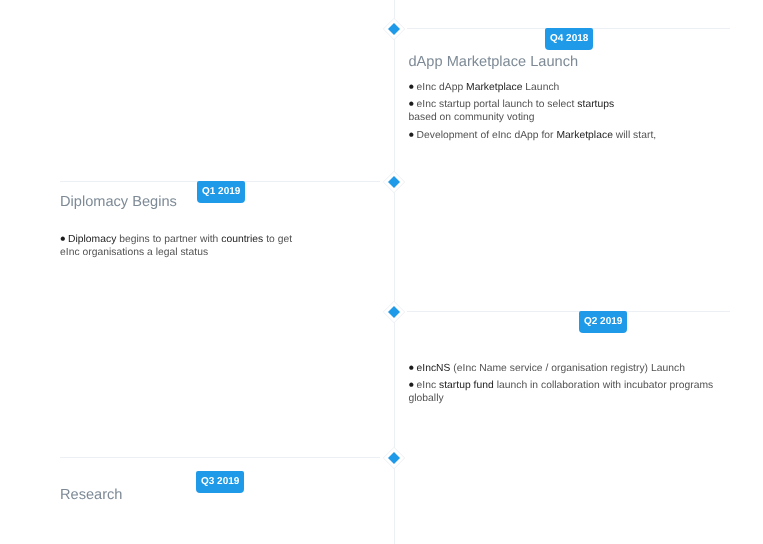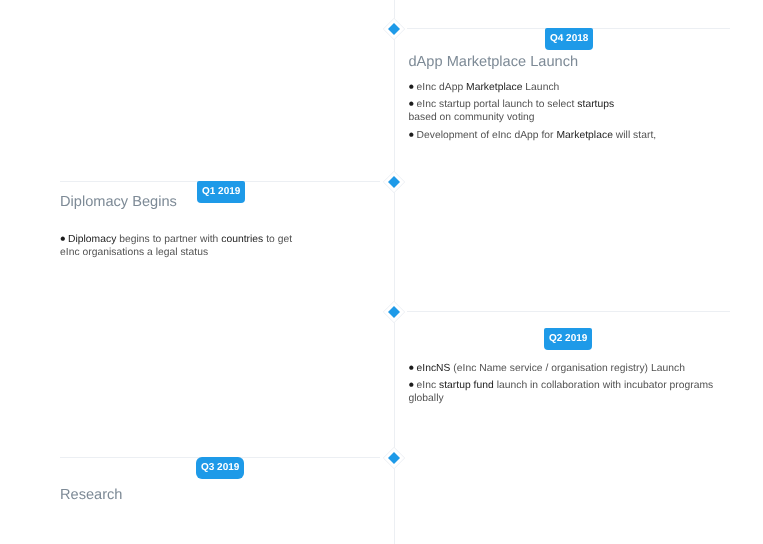--- a/index.html
+++ b/index.html
@@ -34,22 +34,22 @@
   .side-right .title,.side-right .body{left:408.5px;}
   .side-right .badge{left:545px;}
   
   .side-left .hrule{left:60px;width:320px;}
   .side-left .title,.side-left .body{left:60px;}
   .side-left .badge{left:197px;}
 
   
   #e0 .hrule{top:28px;}   #e0 .badge{top:28px;}   #e0 .title{top:52px;}   #e0 .body{top:81px;}   #e0 .diamond{top:15.5px;}
   #e1 .hrule{top:181px;}  #e1 .badge{top:181px;}  #e1 .title{top:192px;}  #e1 .body{top:233px;}  #e1 .diamond{top:168.5px;}
-  #e2 .hrule{top:311px;}  #e2 .badge{top:328px;}  #e2 .title{top:338px;}  #e2 .body{top:362px;}  #e2 .diamond{top:298.5px;}
-  #e3 .hrule{top:457px;}  #e3 .badge{top:457px;border-radius:6px;}  #e3 .title{top:485px;}  #e3 .body{top:508px;}  #e3 .diamond{top:444.5px;}
+  #e2 .hrule{top:311px;}  #e2 .badge{top:311px;margin-left:35px;}  #e2 .title{top:338px;}  #e2 .body{top:362px;}  #e2 .diamond{top:298.5px;}
+  #e3 .hrule{top:457px;}  #e3 .badge{top:471px;}  #e3 .title{top:485px;}  #e3 .body{top:508px;}  #e3 .diamond{top:444.5px;}
   #e2 .badge{left:544px;} #e3 .badge{left:196px;}
 </style>
 </head>
 <body>
 
 <div class="timeline">
 
   <div class="axis"></div>
 
   <div class="entry side-right" id="e0">

